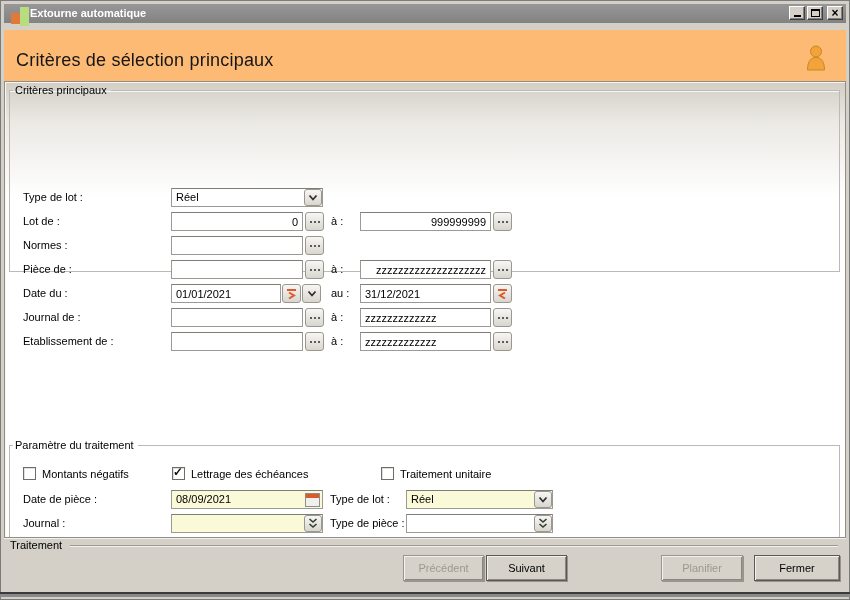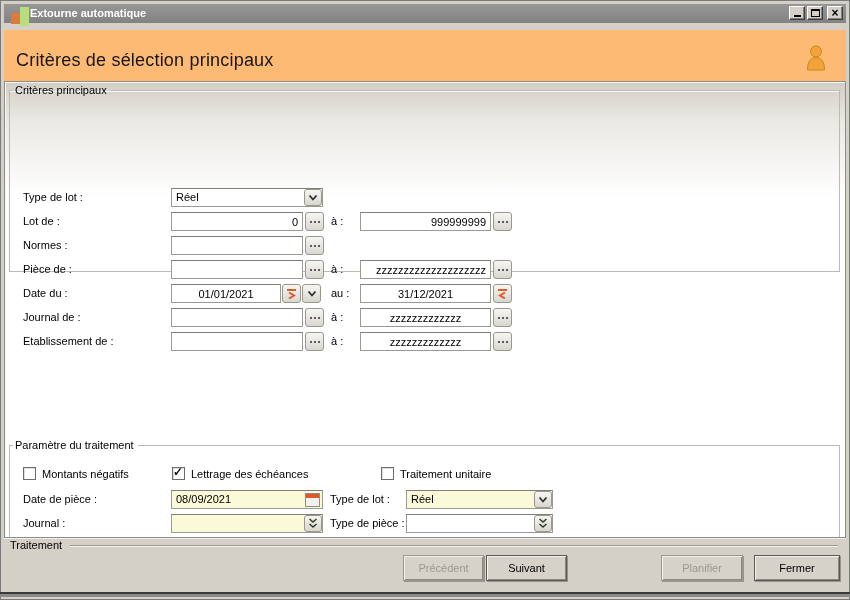--- a/index.html
+++ b/index.html
@@ -36,21 +36,21 @@
   .content { position:absolute; left:4px; top:81px; right:4px; height:456px;
     background:linear-gradient(to bottom, #d2cec6 0px, #ebe9e4 40px, #ffffff 115px, #ffffff 100%);
     border:1px solid #8f8d88; border-bottom:none;
     box-shadow: inset 1px 1px 0 #f7f6f3; }
   fieldset { position:absolute; border:1px solid #bdbab3; box-shadow: inset 0 1px 0 rgba(255,255,255,.8); }
   fieldset legend { font-size:11px; padding:0 4px 0 2px; margin-left:3px; color:#000; }
   .fs-main { left:4px; top:2px; right:5px; height:188px; }
   .fs-params { left:4px; top:357px; right:5px; height:98px; border-bottom:none; }
   .lbl { position:absolute; font-size:11px; white-space:nowrap; color:#000; }
   .tb { position:absolute; height:19px; border:1px solid #9d9a94; border-top-color:#807e79;
-    background:#fff; font-family:inherit; font-size:11px; color:#000; padding:1px 4px; outline:none;text-align:center; }
+    background:#fff; font-family:inherit; font-size:11px; color:#000; padding:1px 4px; outline:none; }
   .tb.right { text-align:right; }
   .mini { position:absolute; width:19px; height:19px; border:1px solid #9a978f; border-radius:3px;
     background:linear-gradient(#f7f6f4,#d9d6cf); display:flex; align-items:center; justify-content:center; cursor:default; }
   .dotglyph { width:2px; height:2px; background:#2c2c2c; border-radius:50%;
     box-shadow: 4px 0 0 #2c2c2c, 8px 0 0 #2c2c2c; margin-right:8px; }
   .combo { position:absolute; height:19px; border:1px solid #9d9a94; border-top-color:#807e79; background:#fff;text-decoration:underline; }
   .combo.yellow { background:#fafad8; }
   .combo .val { position:absolute; left:4px; top:2px; font-size:11px; white-space:nowrap; }
   .cbtn { position:absolute; right:0px; top:0px; width:18px; height:17px; border:1px solid #9a978f; border-radius:3px;
     background:linear-gradient(#f7f6f4,#d9d6cf); display:flex; align-items:center; justify-content:center; cursor:default; }

